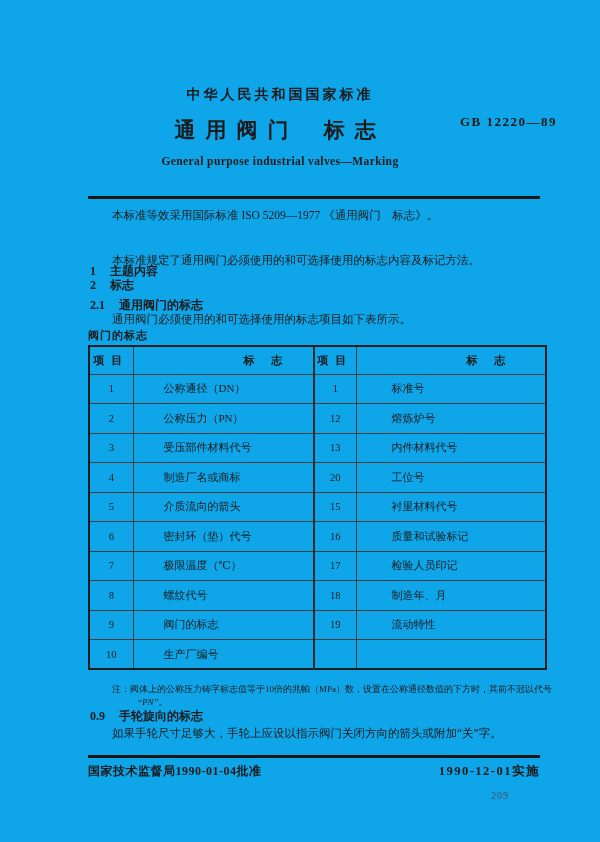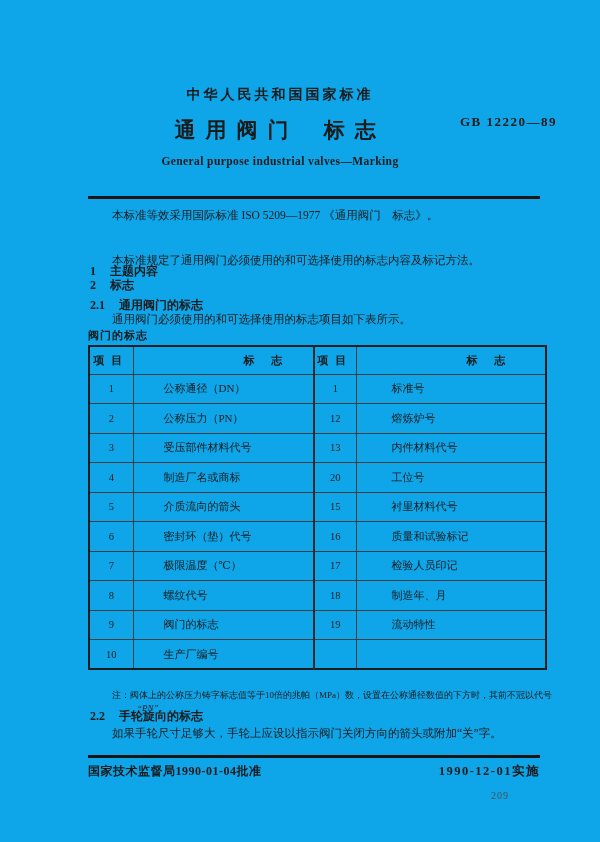--- a/index.html
+++ b/index.html
@@ -79,21 +79,21 @@
   table.marks th:nth-child(2),
   table.marks th:nth-child(4) { text-align: left; padding-left: 110px; }
   table.marks td { height: 29.5px; }
   table.marks td:nth-child(1),
   table.marks td:nth-child(3) { text-align: center; font-size: 10.5px; }
   table.marks td:nth-child(2) { padding-left: 30px; }
   table.marks td:nth-child(4) { padding-left: 35px; }
   table.marks th:nth-child(2), table.marks td:nth-child(2) { border-right: 2.5px solid #2a2a2a; }
 
   
-  .note { font-size: 9px; line-height: 13px; white-space: nowrap; margin-top: 6px; }
+  .note { font-size: 9px; line-height: 13px; white-space: nowrap; }
   .note-l1 { top: 683px; left: 112px; }
   .note-l2 { top: 696px; left: 137px; font-style: italic; }
 
   
   .foot { font-weight: bold; white-space: nowrap; }
   .foot-approve { top: 763px; left: 88px; font-size: 12px; letter-spacing: 0.5px; }
   .foot-implement { top: 763px; left: 88px; width: 452px; text-align: right; font-size: 12.5px; letter-spacing: 1.5px; }
   .page-no { top: 790px; left: 491px; font-size: 10px; color: #4e4e4e; letter-spacing: 1px; }
 </style>
 </head>
@@ -205,21 +205,21 @@
           <td></td>
           <td></td>
         </tr>
       </tbody>
   </table>
 
   <div class="abs note note-l1">注：阀体上的公称压力铸字标志值等于10倍的兆帕（MPa）数，设置在公称通径数值的下方时，其前不冠以代号</div>
   <div class="abs note note-l2">“PN”。</div>
 
   <div class="abs heading h-s22">
-    <span class="sec-no">2.2</span><span>手轮旋向的标志</span>
+    <span class="sec-no">0.9</span><span>手轮旋向的标志</span>
   </div>
   <div class="abs body-text p-s22">如果手轮尺寸足够大，手轮上应设以指示阀门关闭方向的箭头或附加“关”字。</div>
 
   <div class="abs rule rule-bottom"></div>
   <div class="abs foot foot-approve">国家技术监督局1990-01-04批准</div>
   <div class="abs foot foot-implement">1990-12-01实施</div>
   <div class="abs page-no">209</div>
 
 </div>
 

